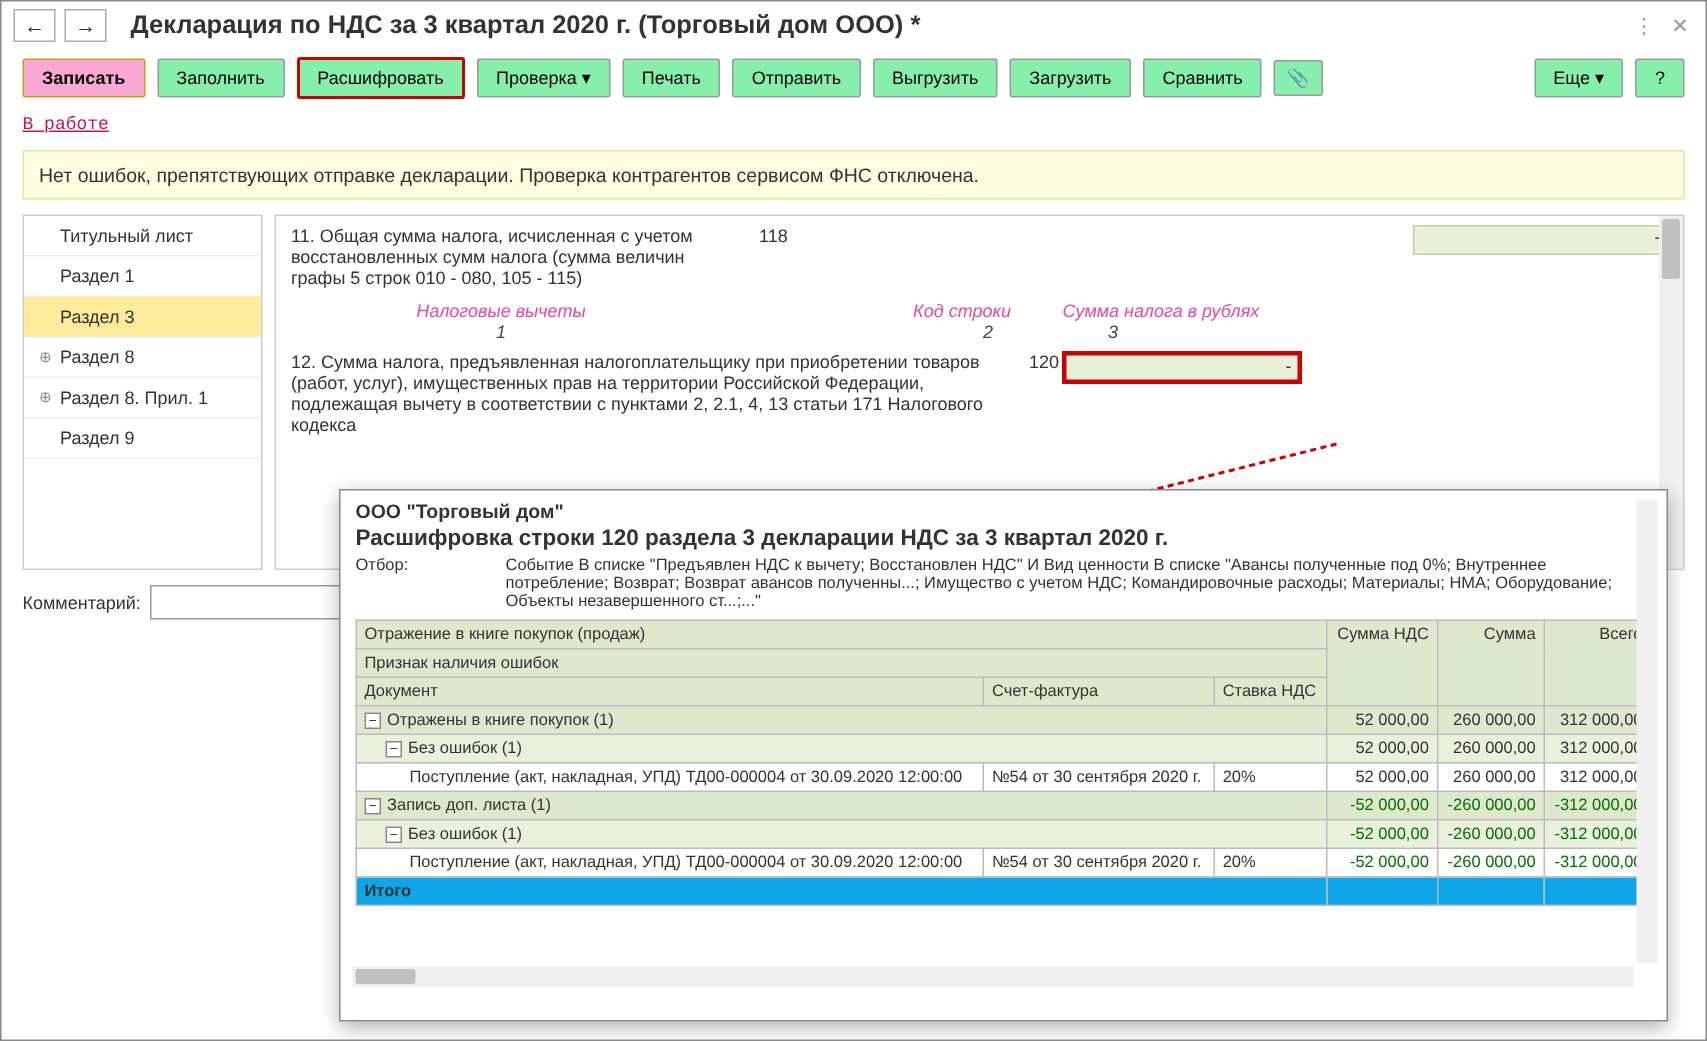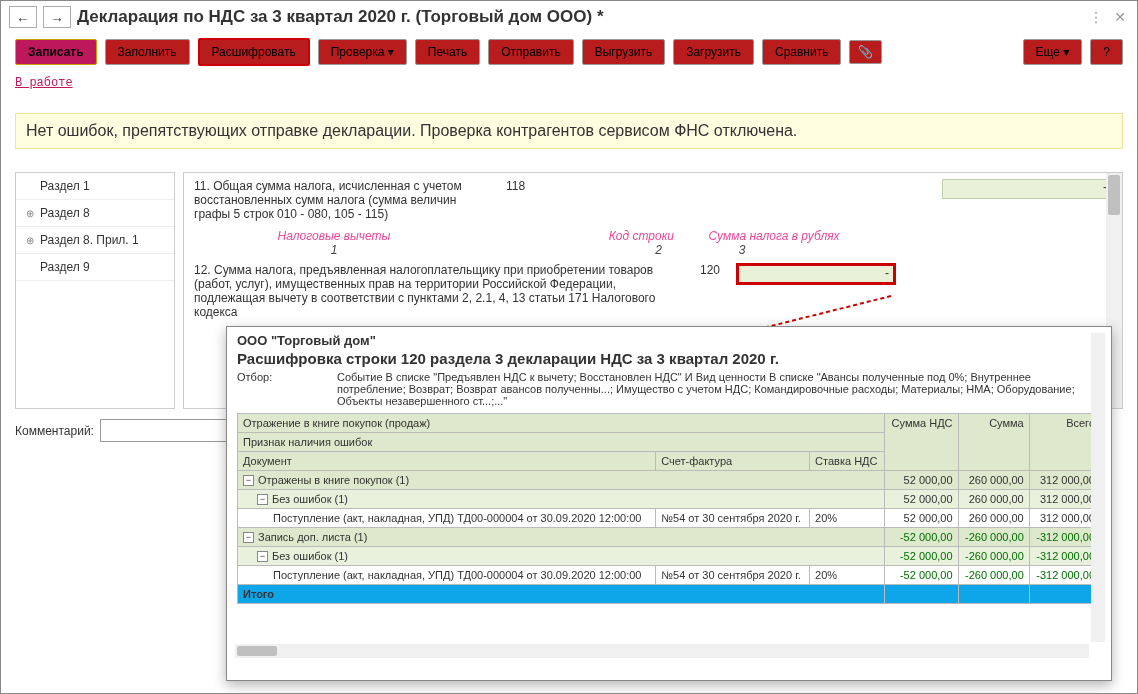--- a/index.html
+++ b/index.html
@@ -1,49 +1,49 @@
 <!DOCTYPE html>
 <html><head>
 <meta charset="utf-8">
 <style>
   * { box-sizing: border-box; margin: 0; padding: 0; }
   body { font-family: Arial, sans-serif; font-size: 12px; background: #fff; color: #333; }
   .window { width: 1138px; height: 694px; border: 1px solid #888; position: relative; overflow: hidden; }
   .header { display: flex; align-items: center; padding: 5px 8px; gap: 6px; }
   .nav-btn { width: 28px; height: 22px; border: 1px solid #aaa; background: #fff; display: flex; align-items: center; justify-content: center; cursor: pointer; font-size: 14px; }
-  .title { font-size: 17px; font-weight: bold; flex: 1; }
+  .title { font-size: 17px; font-weight: bold; margin-left: 10px; flex: 1; }
   .close-btn, .options-btn { width: 18px; height: 18px; cursor: pointer; color: #999; display: flex; align-items: center; justify-content: center; font-size: 14px; }
   .toolbar { display: flex; align-items: center; padding: 5px 14px; gap: 8px; }
-  .tbtn { padding: 5px 12px; border: 1px solid #999; background: #b91c1c; cursor: pointer; font-size: 12px; border-radius:2px; }
-  .tbtn.primary { background: #be185d; font-weight: bold; border-color: #c9a300; }
+  .tbtn { padding: 5px 12px; border: 1px solid #999; background: #86efac; cursor: pointer; font-size: 12px; border-radius:2px; }
+  .tbtn.primary { background: #f9a8d4; font-weight: bold; border-color: #c9a300; }
   .tbtn.highlighted { border: 2px solid #c00; }
   .attach-btn { padding: 4px 8px; }
   .spacer { flex: 1; }
   .status-link { padding: 4px 14px; }
   .status-link a { color: #be185d; text-decoration: underline; cursor: pointer; font-family: Liberation Mono, monospace; }
-  .info-bar { margin: 19px 14px; padding: 8px 10px; background: #fffde0; border: 1px solid #eee396; font-size: 16px; }
+  .info-bar { margin: 6px 14px; padding: 8px 10px; background: #fffde0; border: 1px solid #eee396; font-size: 13px; }
   .body { display: flex; padding: 4px 14px; gap: 8px; height: 245px; }
   .sidebar { width: 160px; border: 1px solid #ccc; background: #fff; }
   .side-item { padding: 6px 10px; border-bottom: 1px solid #eee; cursor: pointer; display:flex; align-items:center; gap:4px; }
   .side-item.active { background: #ffeb99; }
   .expand { color:#888; font-size:10px; width:10px; }
   .content { flex: 1; border: 1px solid #ccc; padding: 6px 10px; position: relative; overflow: hidden; }
   .row11 { display:flex; gap: 32px; align-items: flex-start; }
   .row11-text { width: 280px; }
   .code118 { width: 40px; }
   .val-box { width: 170px; height: 20px; background: #e8f0d8; text-align: right; padding-right: 4px; border: 1px solid #c2d0a8; }
   .headers-row { display:flex; margin-top: 8px; font-style: italic; color:#ec4899; }
   .headers-row .h1 { width: 280px; text-align: center; }
   .headers-row .h2 { width: 200px; text-align: right; }
   .headers-row .h3 { width: 200px; text-align: center; }
   .nums-row { display:flex; font-style: italic; color:#444; text-align:center; }
   .nums-row .n1 { width: 280px; }
   .nums-row .n2 { width: 188px; text-align: right; }
   .nums-row .n3 { width: 160px; text-align: center; }
-  .row12 { display:flex; gap: 16px; margin-top: 6px; }
+  .row12 { display:flex; gap: 2px; margin-top: 6px; }
   .row12-text { width: 470px; }
   .code120 { width: 40px; text-align:right; }
   .val-box.target { border: 3px solid #c00; width: 160px; height:22px; }
   .scrollbar { position: absolute; right: 0; top: 0; bottom: 0; width: 16px; background: #f0f0f0; }
   .scrollbar-thumb { position:absolute; right:2px; top:2px; width:12px; height:40px; background:#c0c0c0; border-radius:2px; }
   .comment-row { padding: 6px 14px; display: flex; align-items: center; gap: 6px; }
   .comment-row input { width: 140px; padding: 3px; border: 1px solid #999; }
   
   
   .popup { position: absolute; left: 225px; top: 325px; width: 886px; height: 355px; background: #fff; border: 1px solid #888; box-shadow: 0 4px 12px rgba(0,0,0,.3); }
@@ -103,21 +103,29 @@
   <div class="status-link">
     <a>В работе</a>
   </div>
 
   <div class="info-bar">Нет ошибок, препятствующих отправке декларации. Проверка контрагентов сервисом ФНС отключена.</div>
 
   <div class="body">
     <div class="sidebar">
       <div class="side-item">
           <span class="expand"></span>
+          <span>Титульный лист</span>
+        </div>
+      <div class="side-item">
+          <span class="expand"></span>
           <span>Раздел 1</span>
+        </div>
+      <div class="side-item active">
+          <span class="expand"></span>
+          <span>Раздел 3</span>
         </div>
       <div class="side-item">
           <span class="expand">⊕</span>
           <span>Раздел 8</span>
         </div>
       <div class="side-item">
           <span class="expand">⊕</span>
           <span>Раздел 8. Прил. 1</span>
         </div>
       <div class="side-item">

